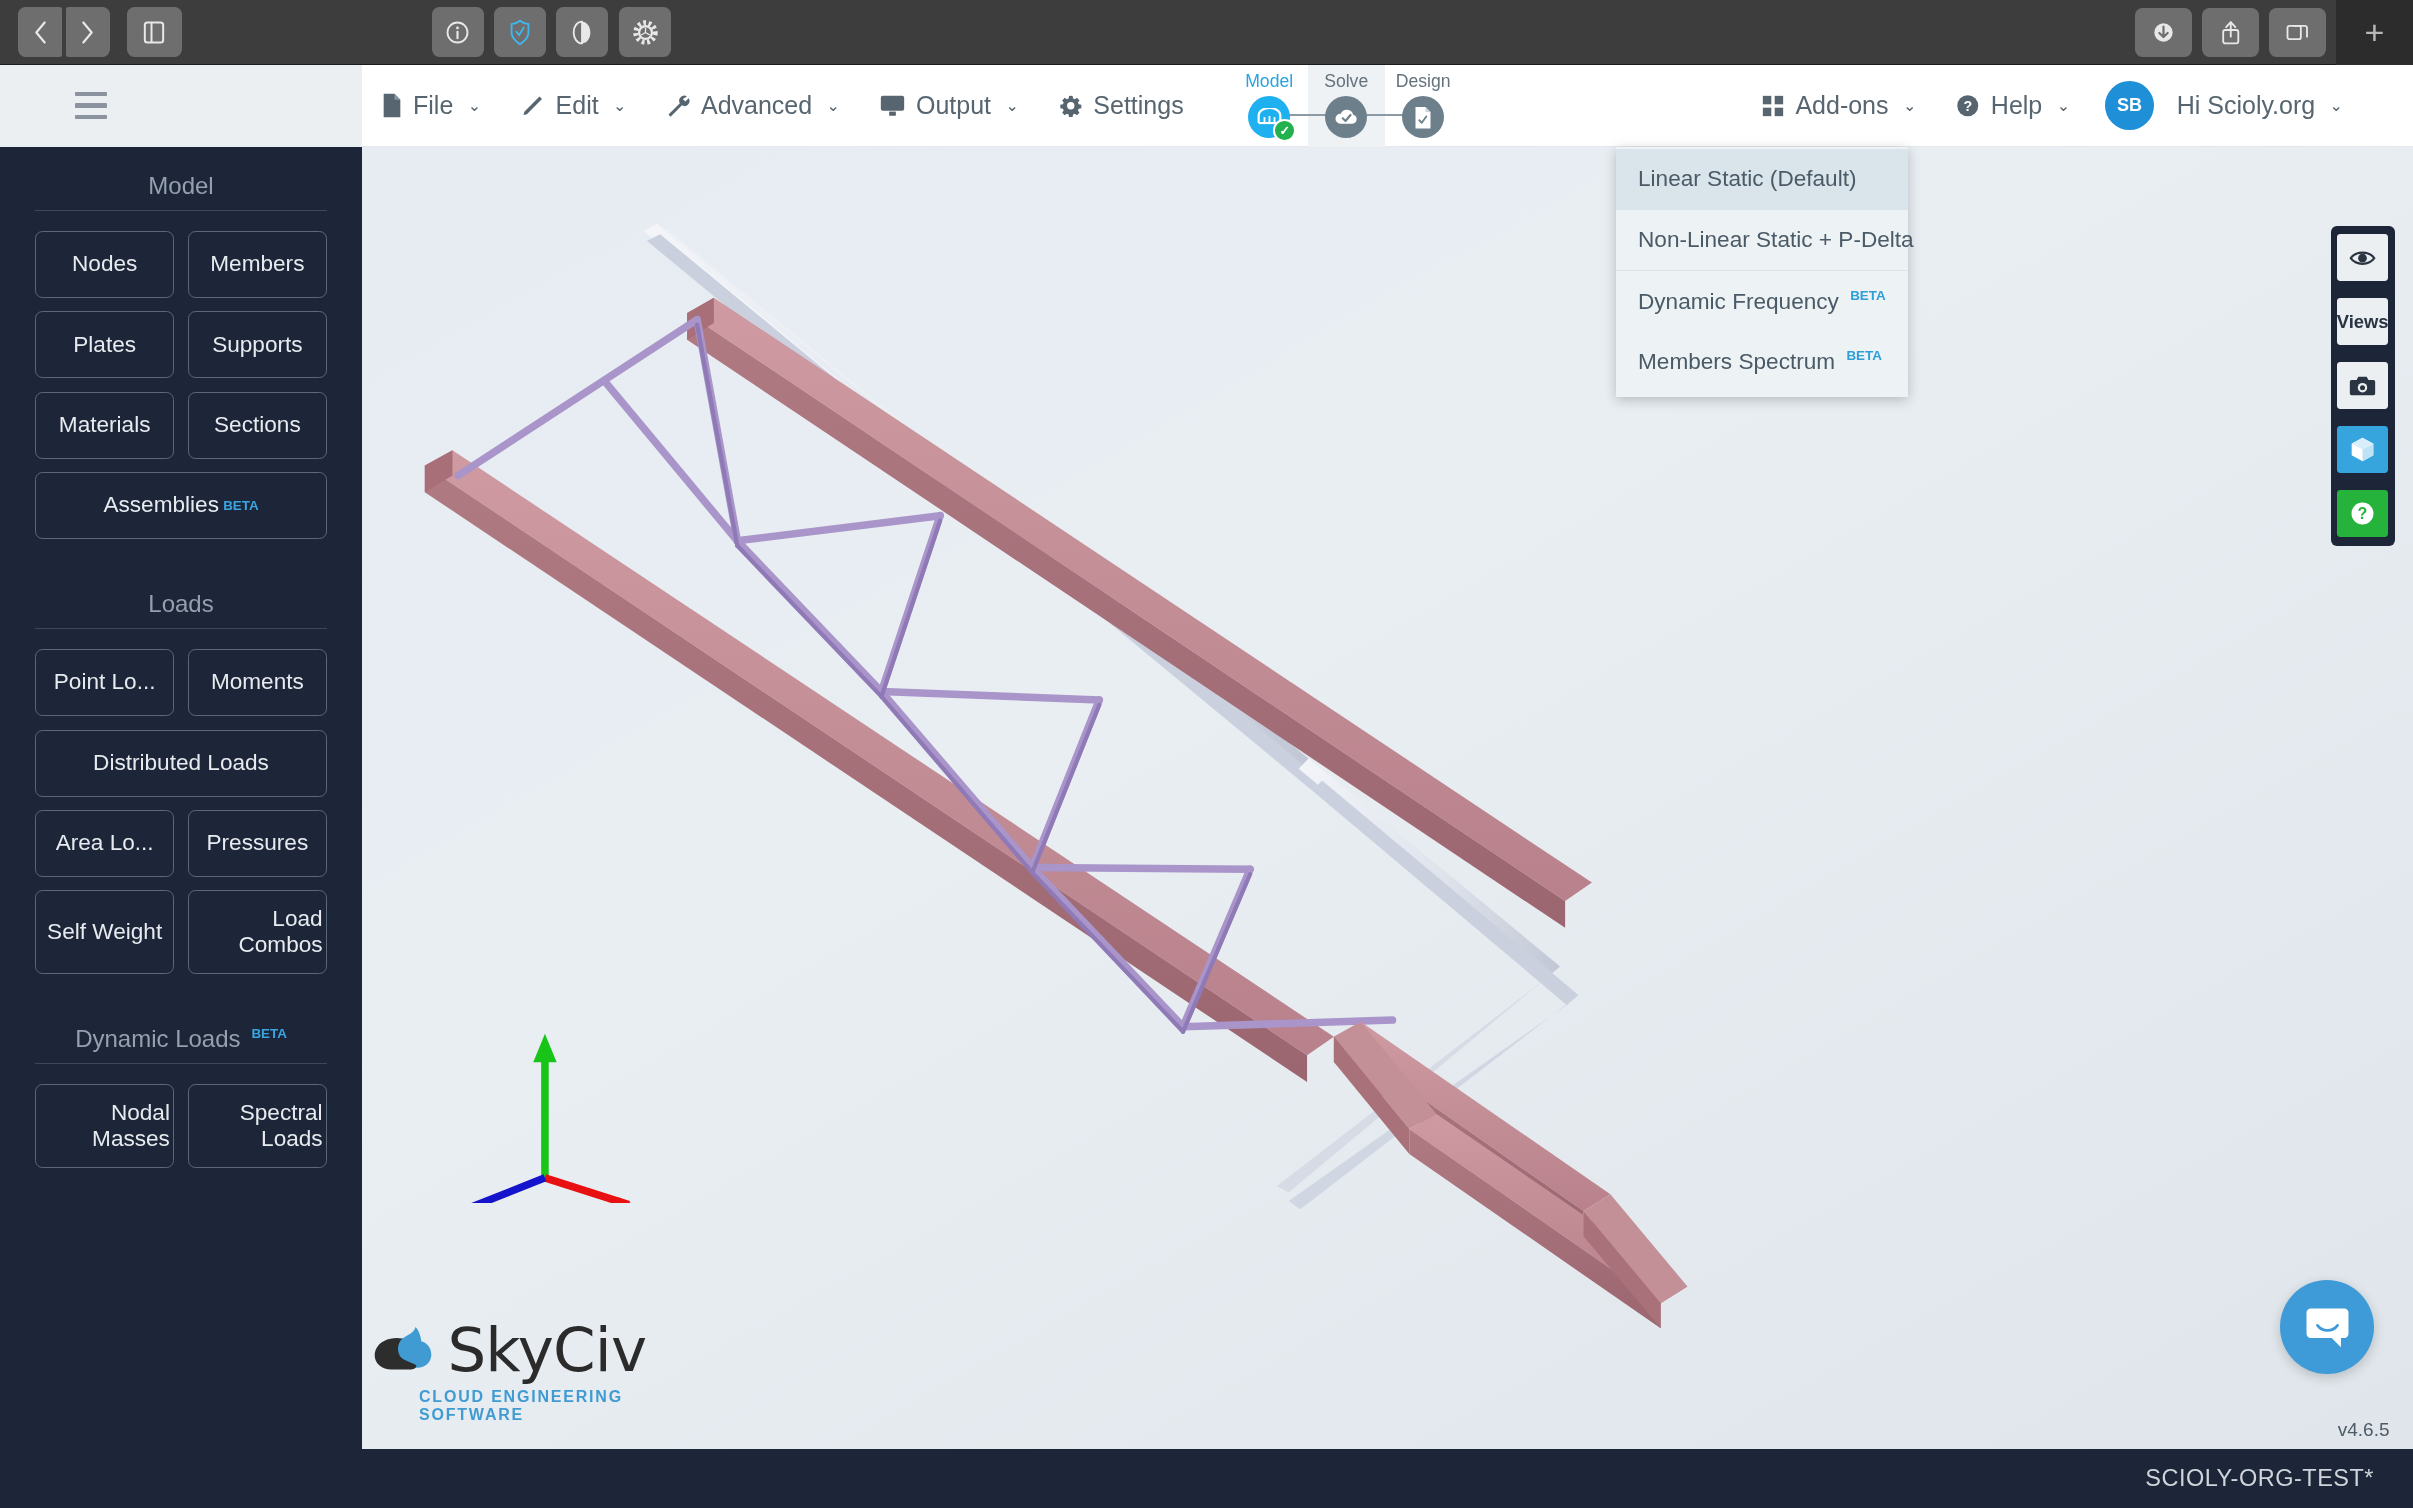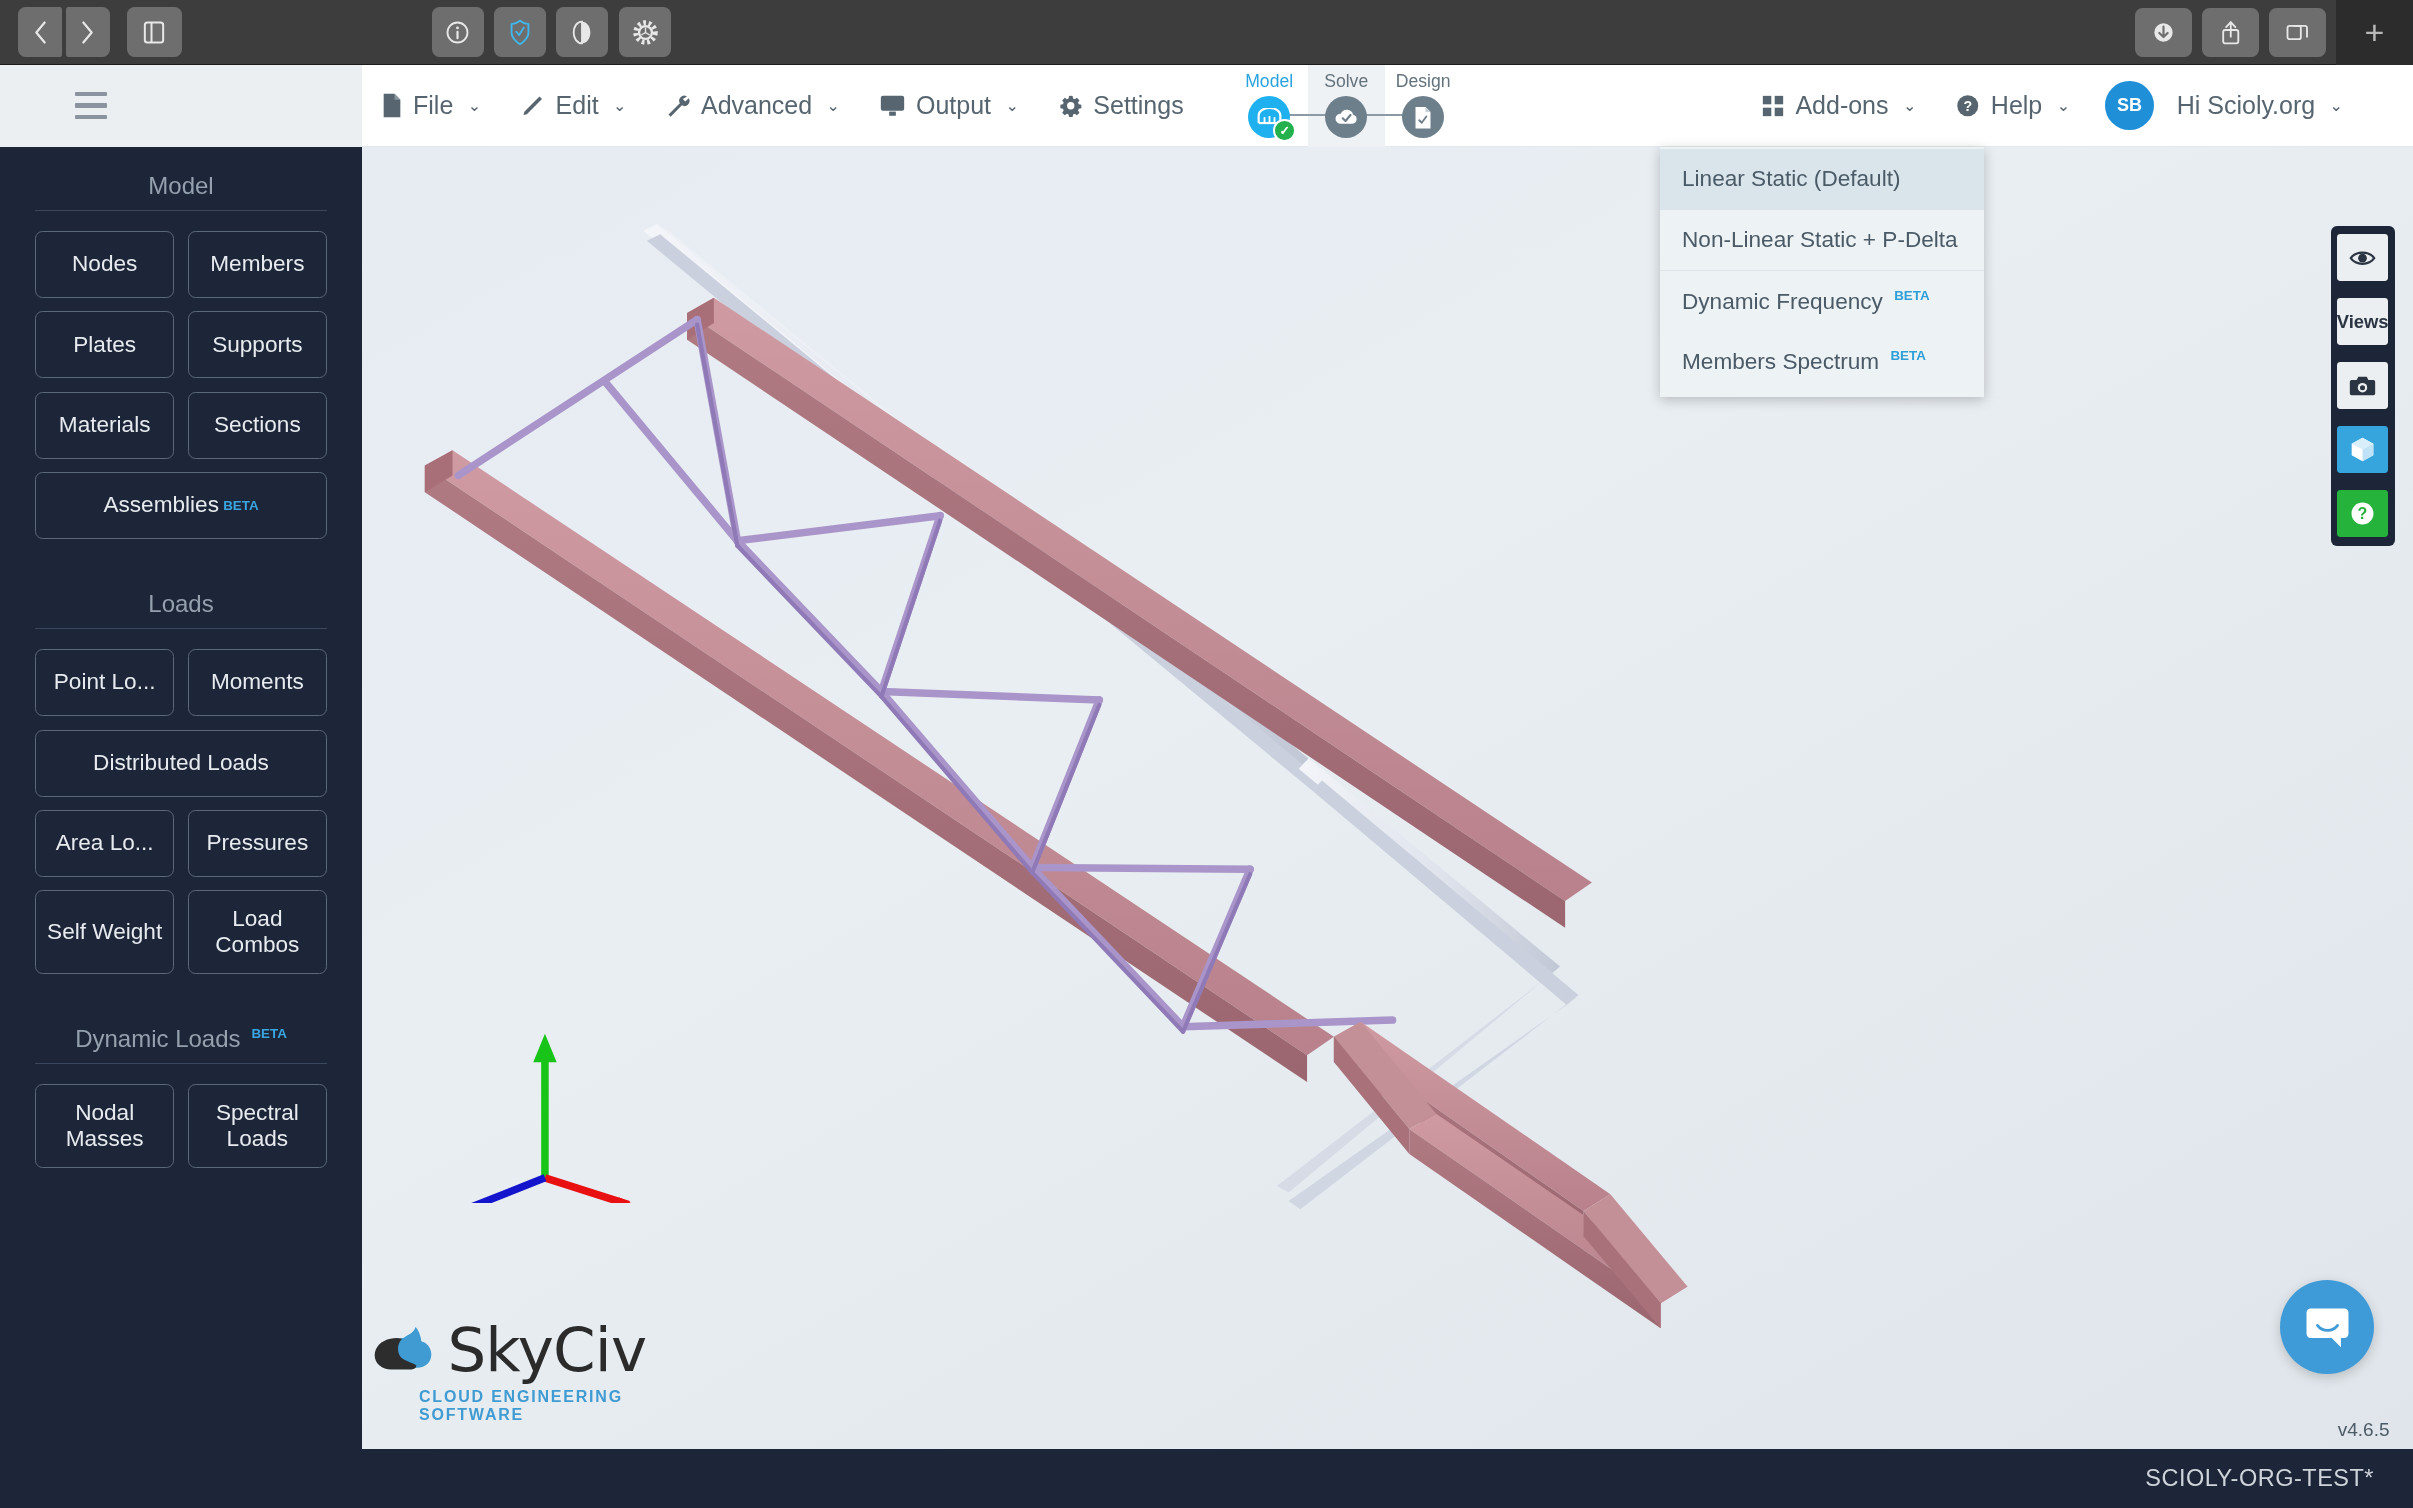--- a/index.html
+++ b/index.html
@@ -110,22 +110,22 @@
   .right-menu { display: flex; align-items: center; margin-left: auto; padding-right: 50px; }
   .avatar {
     width: 49px; height: 49px; border-radius: 50%;
     background: #1f8fd8; color: #fff;
     display: flex; align-items: center; justify-content: center;
     font-size: 18px; font-weight: bold; margin-right: 11.7px;
   }
 
   
   .dropdown {
-    position: absolute; top: 147px; left: 1660px;
-    width: 324px;
+    position: absolute; top: 147px; left: 1616px;
+    width: 292px;
     background: #edf2f5;
     box-shadow: 0 3.4px 11.7px rgba(0,0,0,.22);
     z-index: 50;
     padding: 1.7px 0 5px 0;
   }
   .dd-item {
     padding: 17px 22px; font-size: 22.6px; color: #4a5a66;
     border-bottom: 0.8px solid #dde5ea; cursor: pointer; white-space: nowrap;
   }
   .dd-item:last-child { border-bottom: none; }
@@ -151,21 +151,21 @@
   .btn-grid {
     display: flex; flex-wrap: wrap; gap: 13.4px;
     padding: 20px 35px 0 35px;
   }
   .side-btn {
     flex: 1 1 calc(50% - 6.7px);
     min-height: 67px;
     border: 0.8px solid #5b6878; border-radius: 7.5px;
     color: #e7ebef; font-size: 22.6px;
     display: flex; align-items: center; justify-content: center;
-    text-align: center; cursor: pointer; background: transparent;
+    text-align: right; cursor: pointer; background: transparent;
     padding: 5px 3.4px; line-height: 1.18;
   }
   .side-btn.full { flex: 1 1 100%; }
   .side-btn.tall { min-height: 84px; }
   .beta-side { font-size: 13.4px; color: #3aa5e0; vertical-align: super; margin-left: 4.2px; font-weight: 600; }
 
   
   .viewport {
     position: absolute; top: 147px; left: 362px;
     width: 2051px; height: 1302px;

